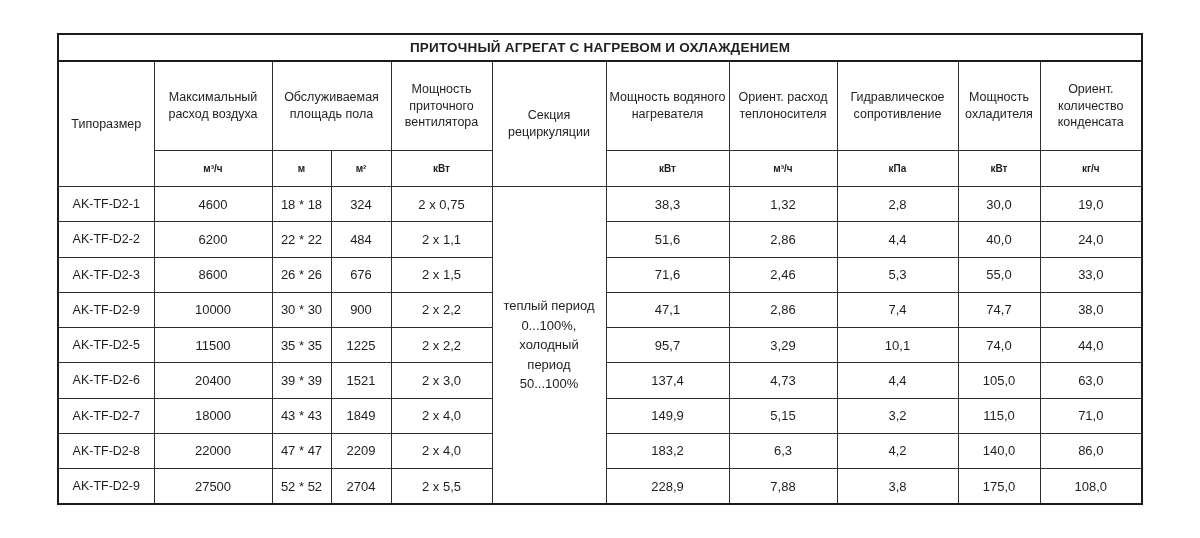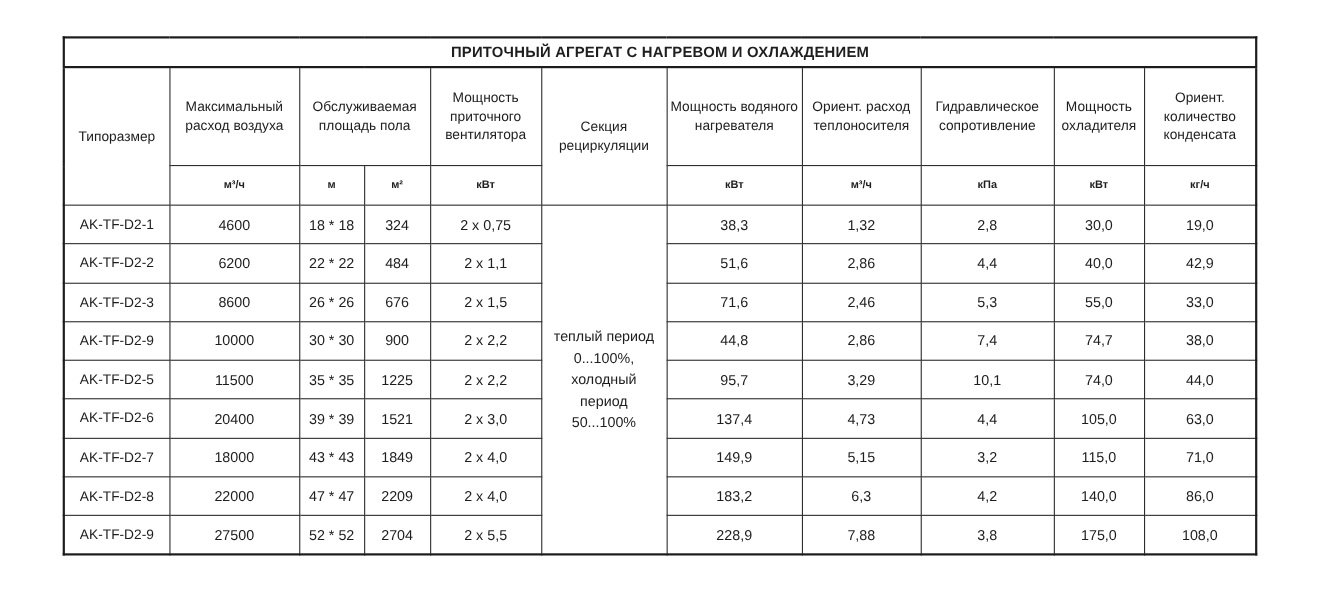--- a/index.html
+++ b/index.html
@@ -136,41 +136,41 @@
         <tr>
       <td class="model">AK-TF-D2-2</td>
       <td>6200</td>
       <td>22 * 22</td>
       <td>484</td>
       <td>2 x 1,1</td>
       <td>51,6</td>
       <td>2,86</td>
       <td>4,4</td>
       <td>40,0</td>
-      <td>42,9</td>
+      <td>24,0</td>
     </tr>
         <tr>
       <td class="model">AK-TF-D2-3</td>
       <td>8600</td>
       <td>26 * 26</td>
       <td>676</td>
       <td>2 x 1,5</td>
       <td>71,6</td>
       <td>2,46</td>
       <td>5,3</td>
       <td>55,0</td>
       <td>33,0</td>
     </tr>
         <tr>
       <td class="model">AK-TF-D2-9</td>
       <td>10000</td>
       <td>30 * 30</td>
       <td>900</td>
       <td>2 x 2,2</td>
-      <td>44,8</td>
+      <td>47,1</td>
       <td>2,86</td>
       <td>7,4</td>
       <td>74,7</td>
       <td>38,0</td>
     </tr>
         <tr>
       <td class="model">AK-TF-D2-5</td>
       <td>11500</td>
       <td>35 * 35</td>
       <td>1225</td>

